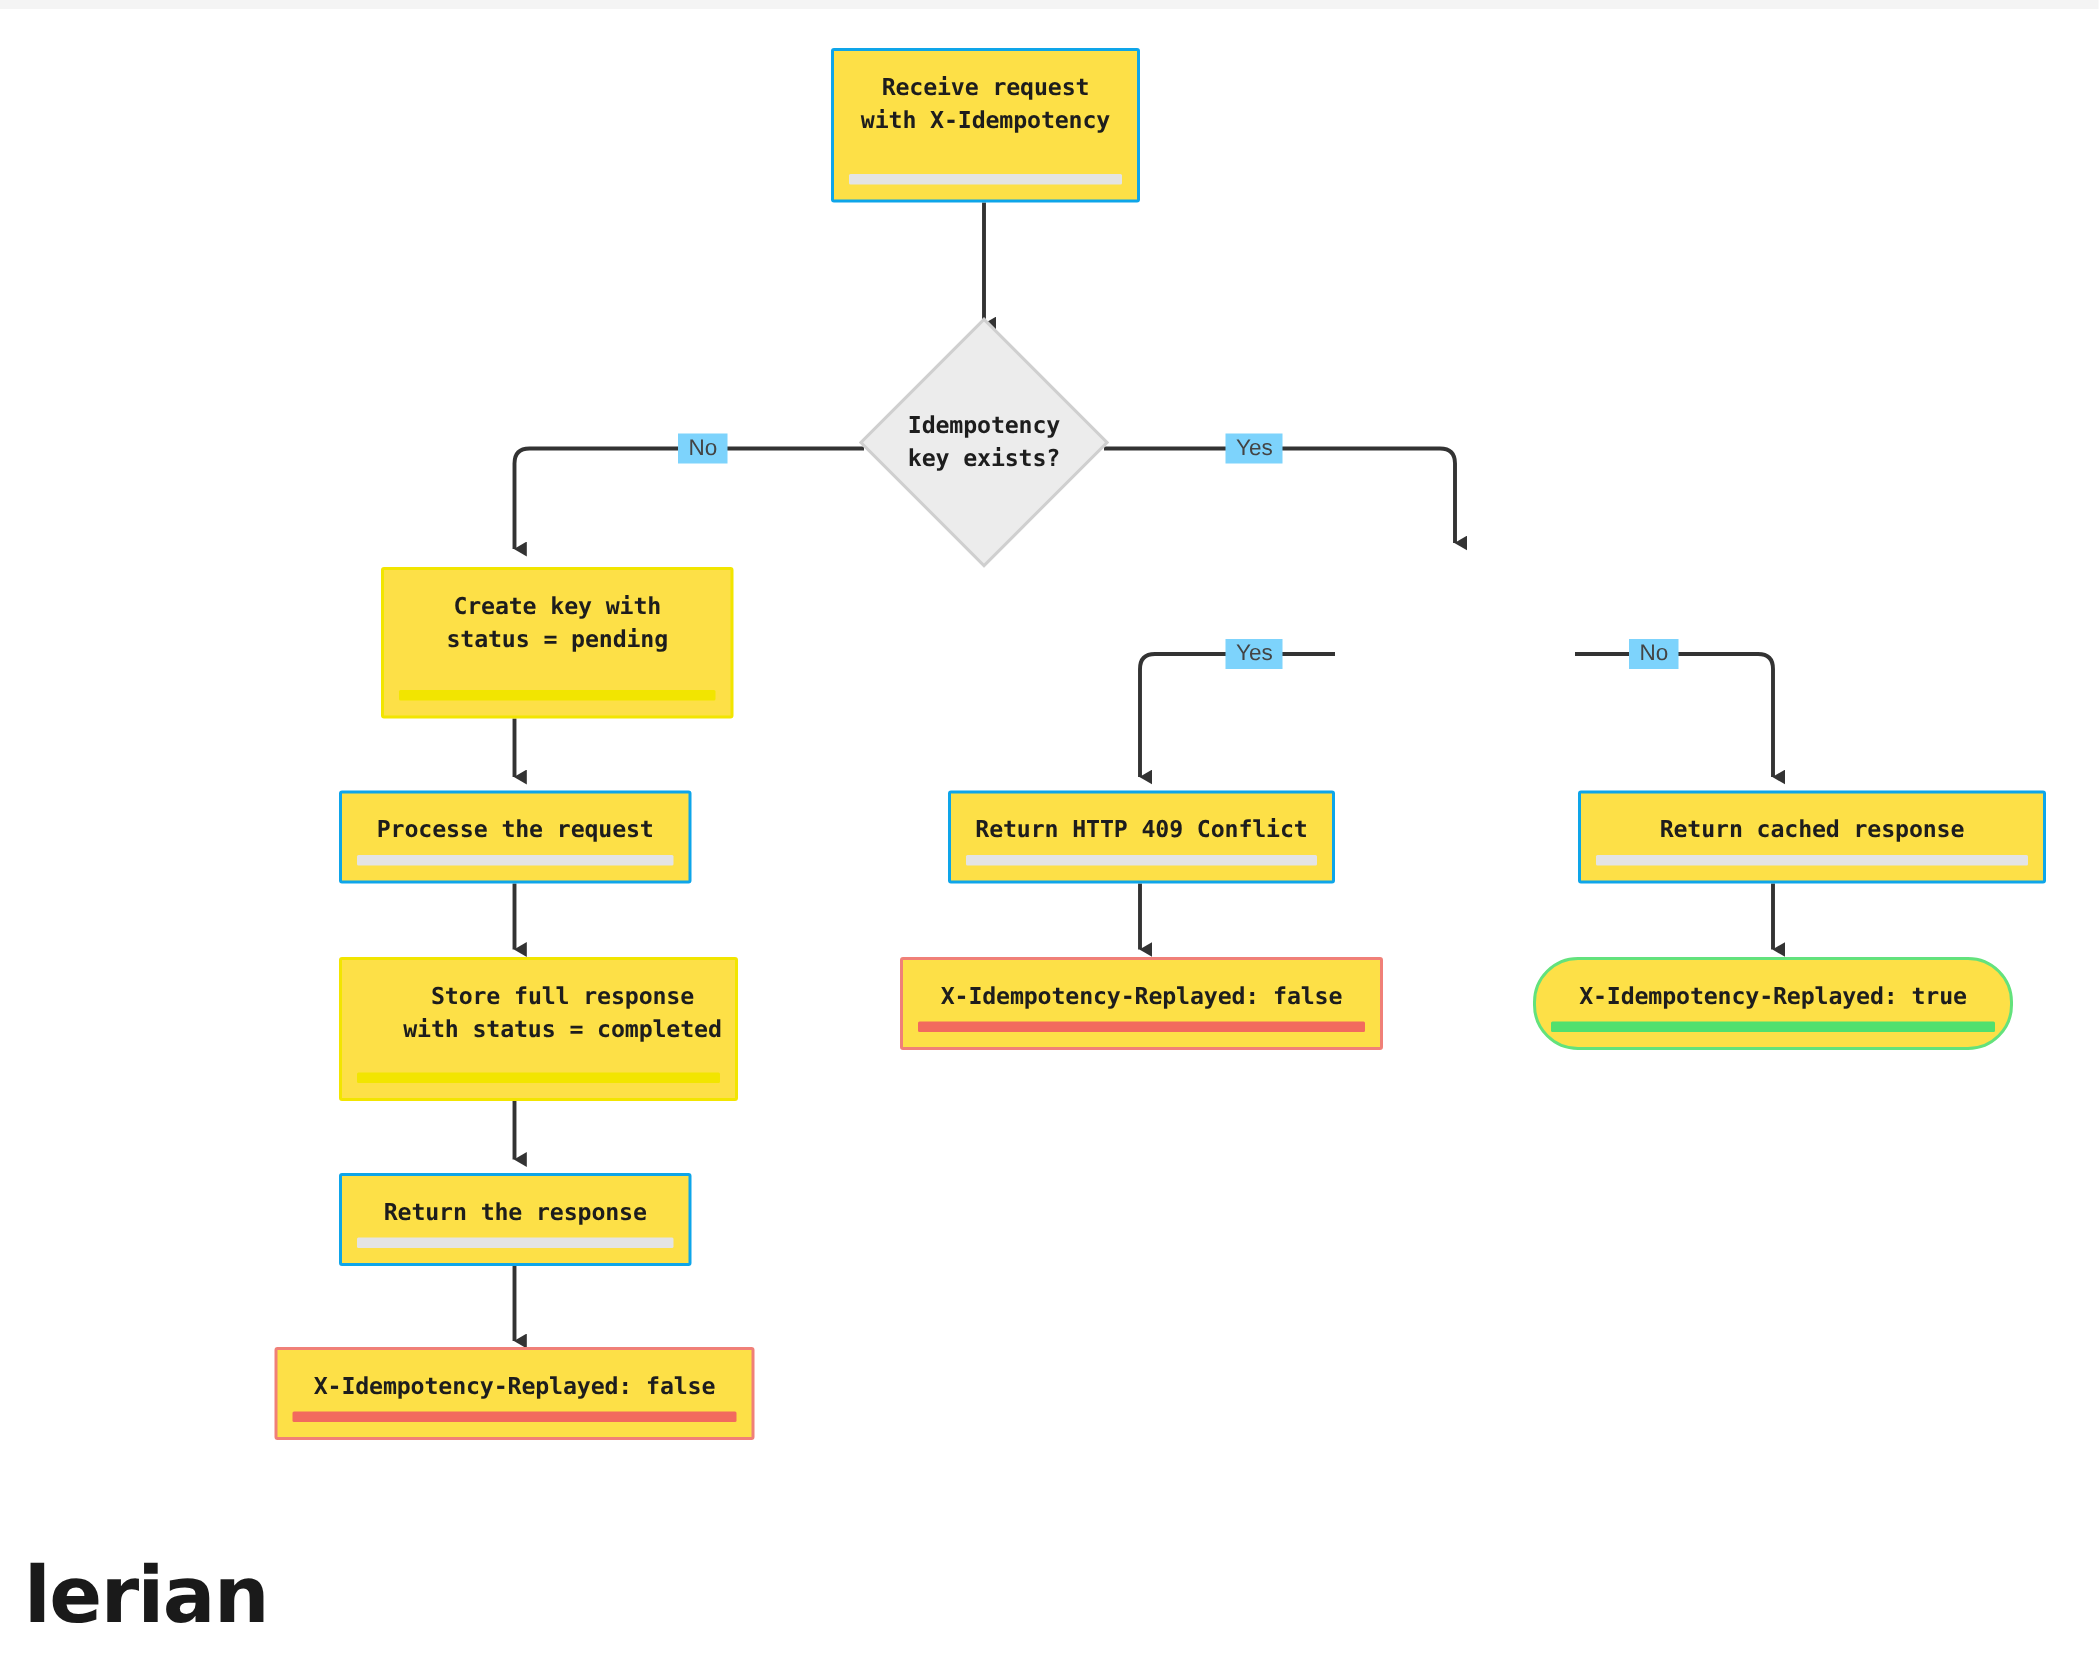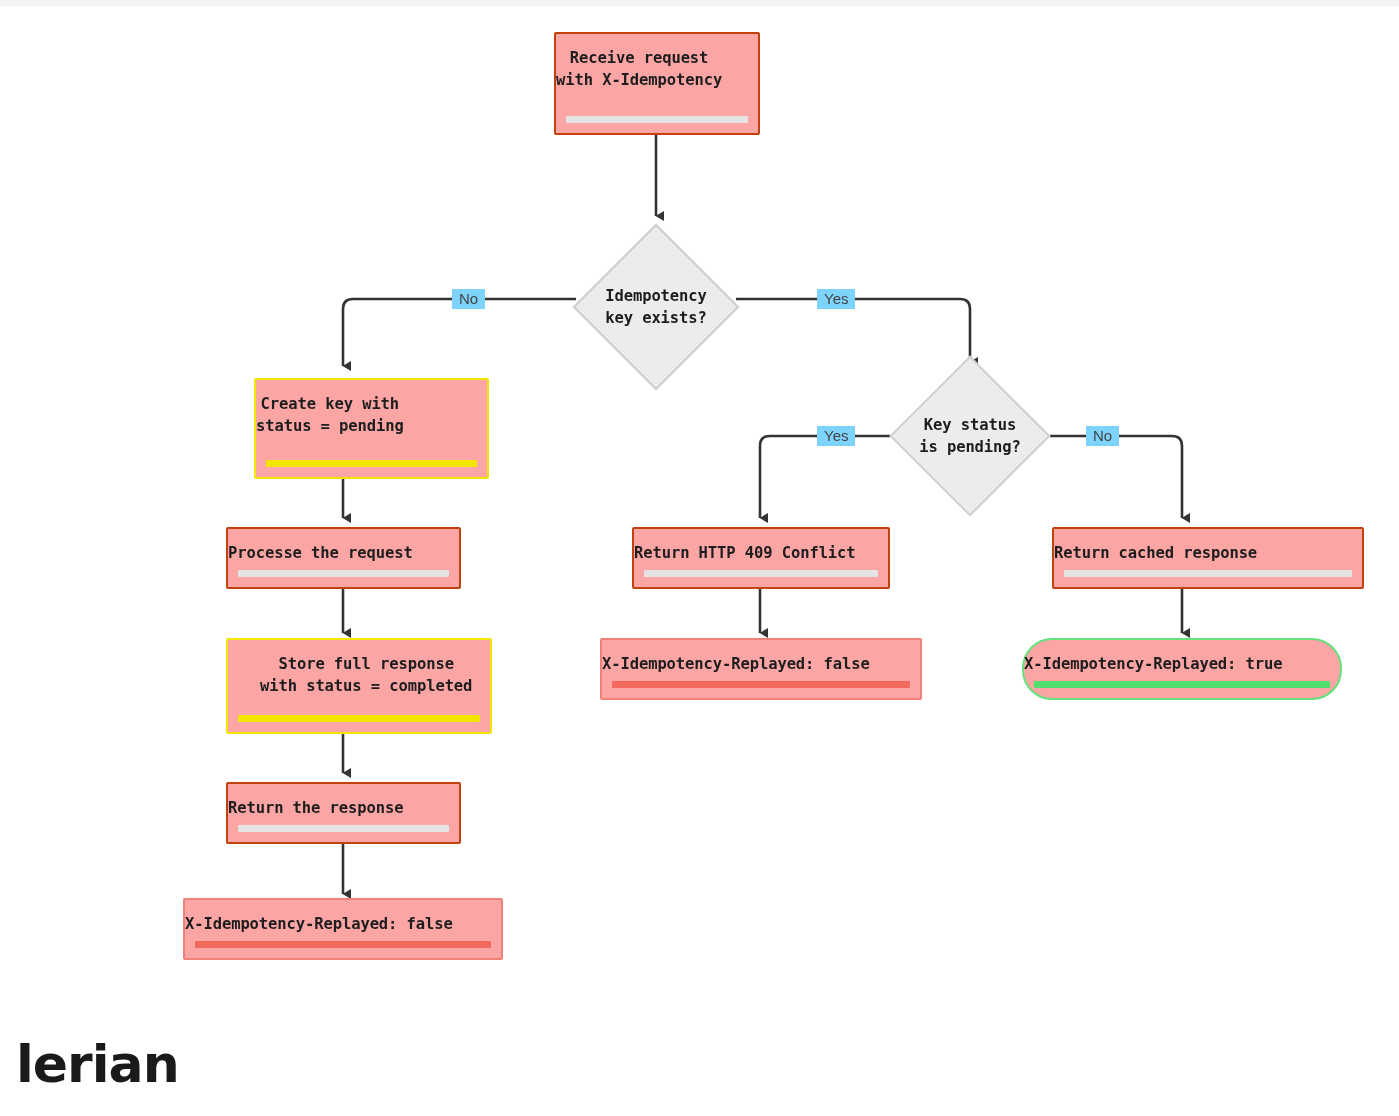--- a/index.html
+++ b/index.html
@@ -31,26 +31,26 @@
   svg#edges {
     position: absolute;
     top: 0; left: 0;
     width: 1399px;
     height: 1116px;
     pointer-events: none;
   }
   .node {
     position: absolute;
     box-sizing: border-box;
-    background: #fca5a5;
-    border: 2px solid #c2410c;
+    background: #fde047;
+    border: 2px solid #0ea5e9;
     border-radius: 2px;
     display: flex;
     flex-direction: column;
-    align-items: flex-start;
+    align-items: center;
     justify-content: flex-start;
     padding-top: 14px;
   }
   .node .label {
     font-family: "DejaVu Sans Mono", "Liberation Mono", monospace;
     font-size: 15.5px;
     font-weight: bold;
     color: #1d1d1d;
     line-height: 21.5px;
     text-align: center;
@@ -162,21 +162,21 @@
   </svg>
 
   <div class="node" style="left:554px; top:32px; width:206px; height:103px;">
     <div class="label">
       <span>Receive request</span><br>
       <span>with X-Idempotency</span>
     </div>
     <div class="bar"></div>
   </div>
 
-  <div class="diamond" style="left:597px; top:248px; width:118px; height:118px;">
+  <div class="diamond" style="left:597px; top:236px; width:118px; height:118px;">
     <div class="shape"></div>
     <div class="dlabel">
       <span>Idempotency</span><br>
       <span>key exists?</span>
     </div>
   </div>
 
   <div class="edge-label" style="left:452px; top:289px;">No</div>
 
   <div class="edge-label" style="left:817px; top:289px;">Yes</div>
@@ -211,27 +211,20 @@
     <div class="bar"></div>
   </div>
 
   <div class="node red" style="left:183px; top:898px; width:320px; height:62px;">
     <div class="label">
       <span>X-Idempotency-Replayed: false</span>
     </div>
     <div class="bar"></div>
   </div>
 
-  <div class="diamond" style="left:913px; top:379px; width:114px; height:114px;">
-    <div class="shape"></div>
-    <div class="dlabel">
-      <span>Key status</span><br>
-      <span>is pending?</span>
-    </div>
-  </div>
 
   <div class="edge-label" style="left:817px; top:426px;">Yes</div>
 
   <div class="edge-label" style="left:1086px; top:426px;">No</div>
 
   <div class="node" style="left:632px; top:527px; width:258px; height:62px;">
     <div class="label">
       <span>Return HTTP 409 Conflict</span>
     </div>
     <div class="bar"></div>

